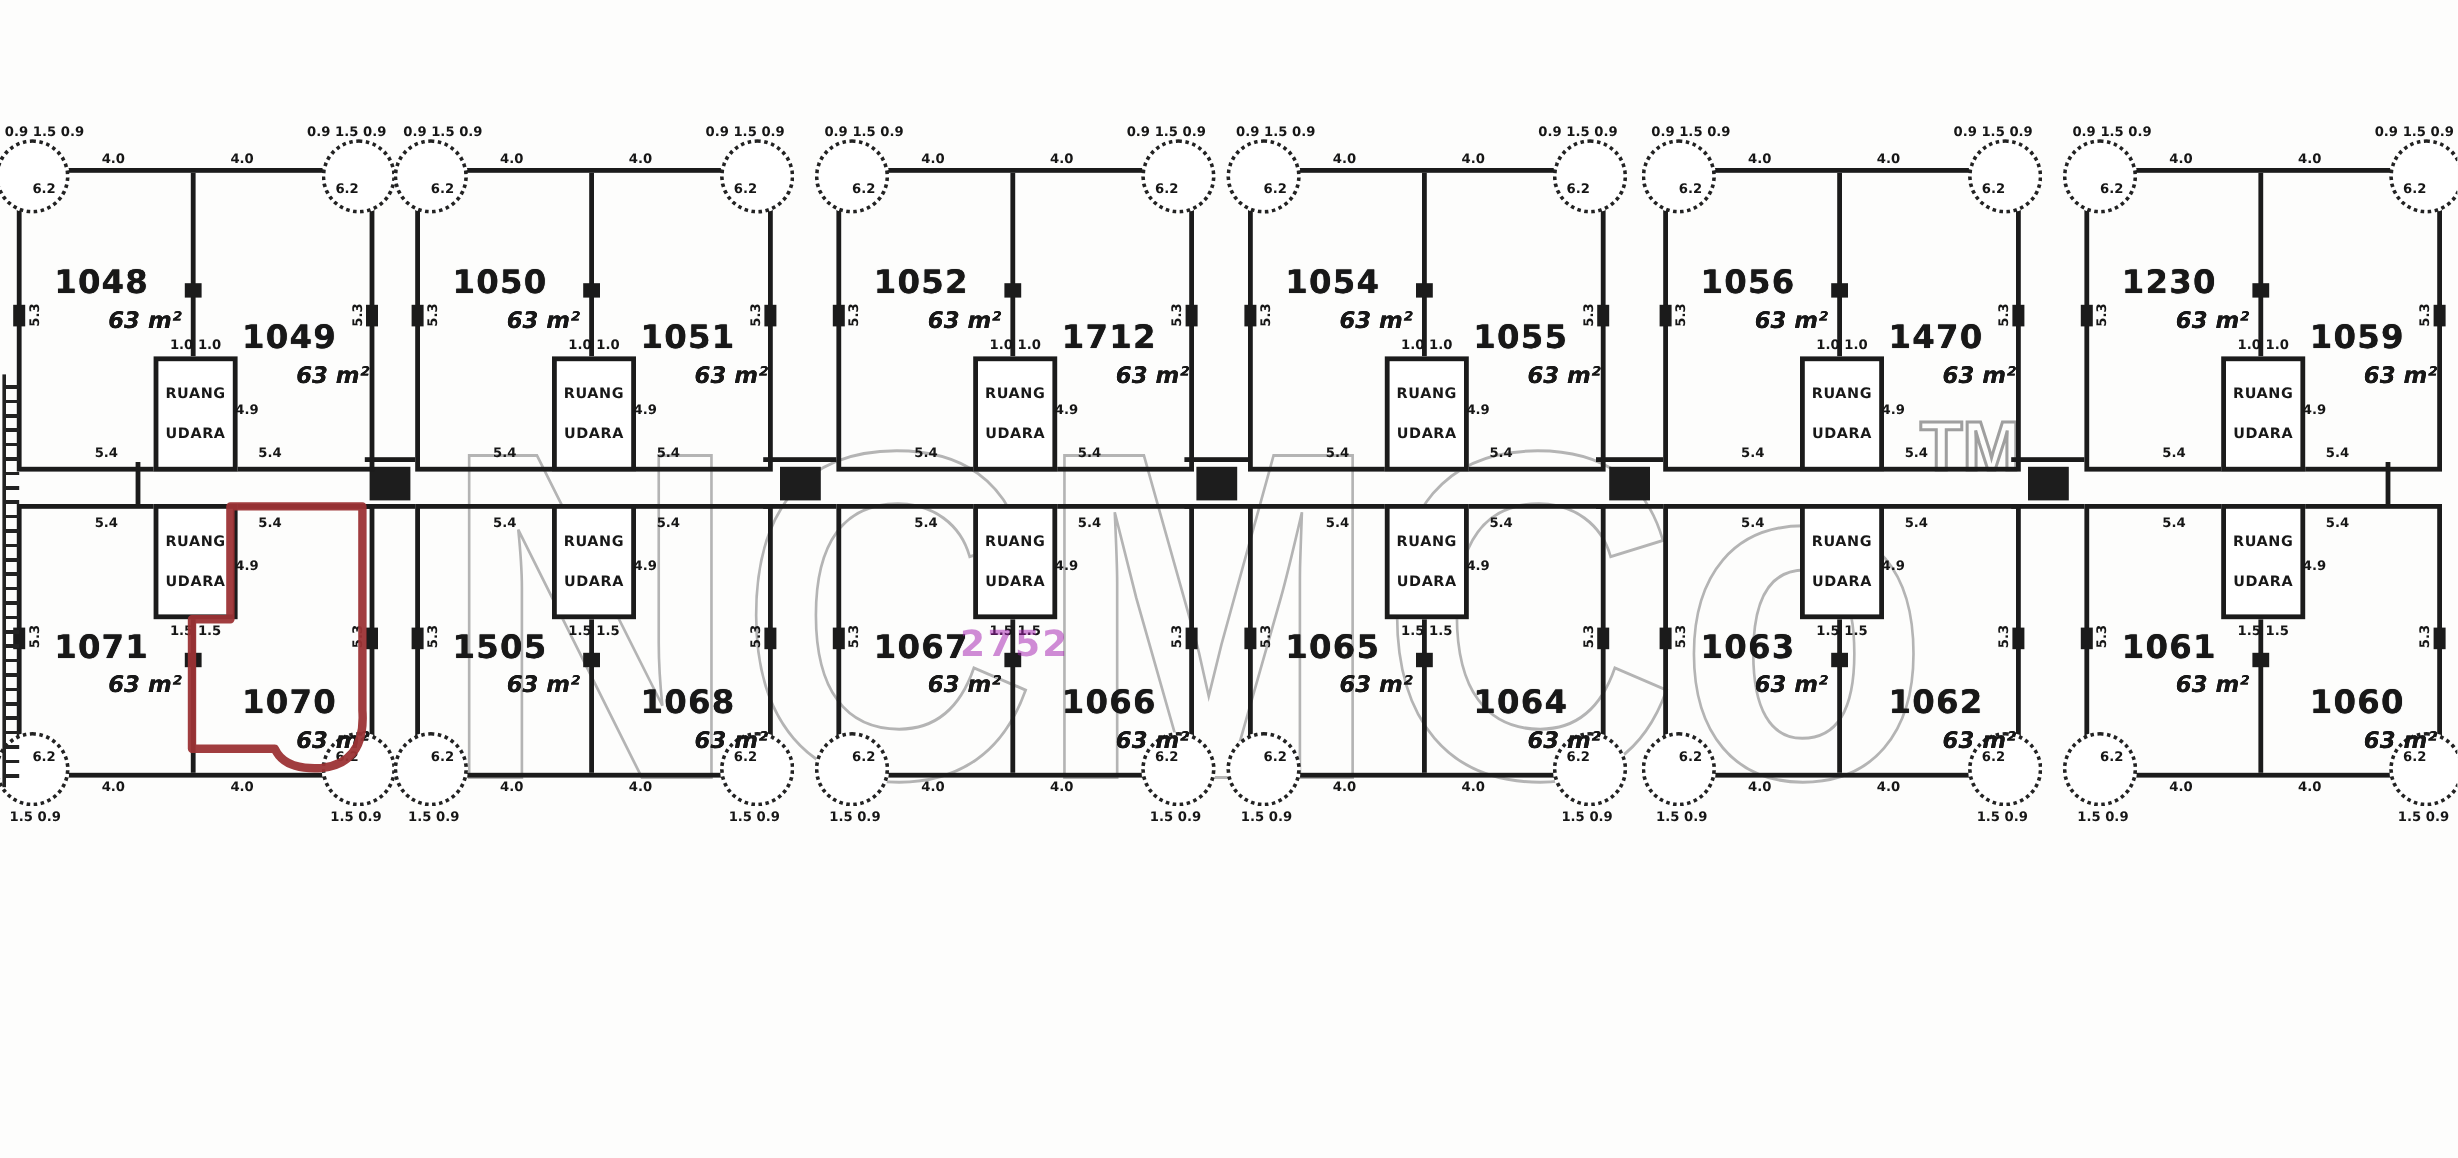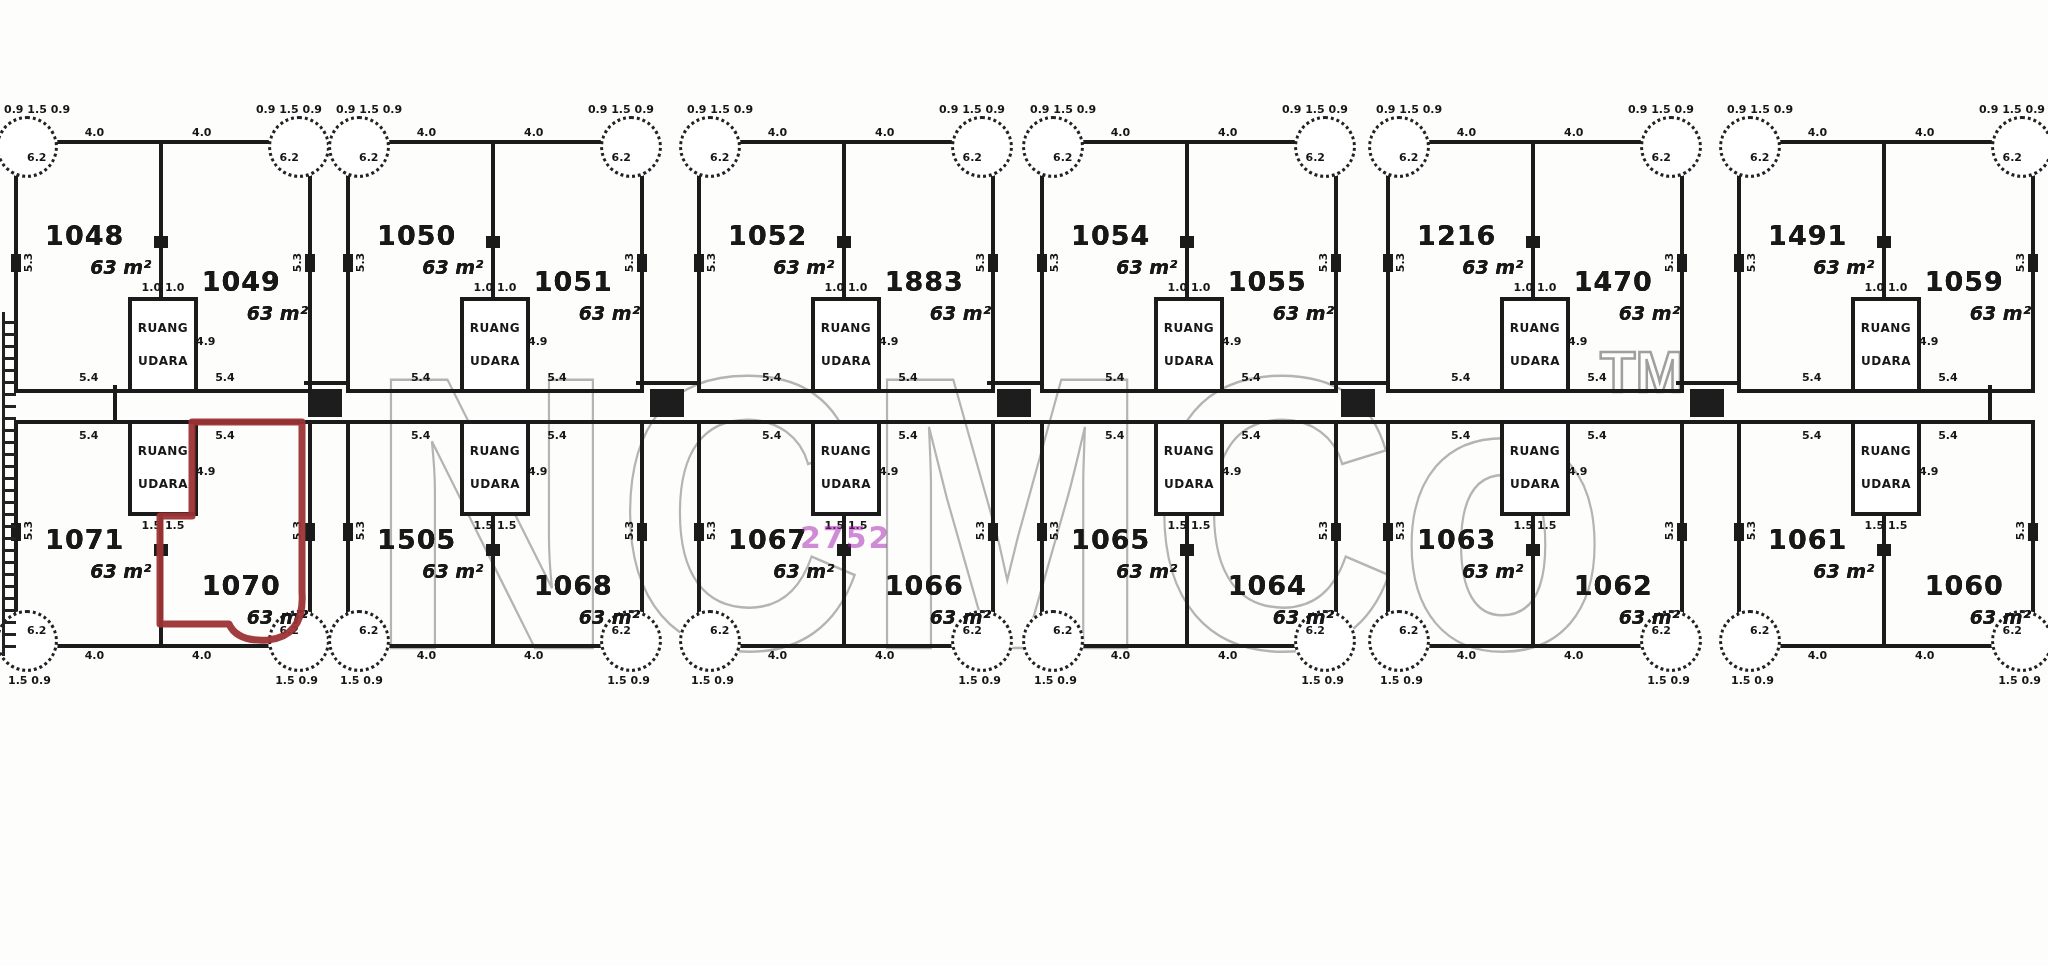--- a/index.html
+++ b/index.html
@@ -196,21 +196,21 @@
   <div class="airbox">
     <span>RUANG</span>
     <span>UDARA</span>
   </div>
   <div class="lbl lbl-boxdims only-top">1.0 1.0</div>
 
   <div class="lbl lbl-boxside">4.9</div>
 
   <div class="plot-number pos-left">1052</div>
   <div class="plot-area  pos-left">63 m²</div>
-  <div class="plot-number pos-right">1883</div>
+  <div class="plot-number pos-right">1712</div>
   <div class="plot-area  pos-right">63 m²</div>
 </div>
       <div class="pair row-top" style="left: 1040px; top: 140px; width: 290px; height: 245px;">
   <div class="notch notch-a"></div>
   <div class="notch notch-b"></div>
 
   <div class="lbl lbl-notch-a only-top">0.9 1.5 0.9</div>
   <div class="lbl lbl-notch-b only-top">0.9 1.5 0.9</div>
 
   <div class="lbl lbl-edge-1 only-top">4.0</div>
@@ -264,21 +264,21 @@
   <div class="side-tick side-tick-r"></div>
 
   <div class="airbox">
     <span>RUANG</span>
     <span>UDARA</span>
   </div>
   <div class="lbl lbl-boxdims only-top">1.0 1.0</div>
 
   <div class="lbl lbl-boxside">4.9</div>
 
-  <div class="plot-number pos-left">1216</div>
+  <div class="plot-number pos-left">1056</div>
   <div class="plot-area  pos-left">63 m²</div>
   <div class="plot-number pos-right">1470</div>
   <div class="plot-area  pos-right">63 m²</div>
 </div>
       <div class="pair row-top" style="left: 1737px; top: 140px; width: 290px; height: 245px;">
   <div class="notch notch-a"></div>
   <div class="notch notch-b"></div>
 
   <div class="lbl lbl-notch-a only-top">0.9 1.5 0.9</div>
   <div class="lbl lbl-notch-b only-top">0.9 1.5 0.9</div>
@@ -299,21 +299,21 @@
   <div class="side-tick side-tick-r"></div>
 
   <div class="airbox">
     <span>RUANG</span>
     <span>UDARA</span>
   </div>
   <div class="lbl lbl-boxdims only-top">1.0 1.0</div>
 
   <div class="lbl lbl-boxside">4.9</div>
 
-  <div class="plot-number pos-left">1491</div>
+  <div class="plot-number pos-left">1230</div>
   <div class="plot-area  pos-left">63 m²</div>
   <div class="plot-number pos-right">1059</div>
   <div class="plot-area  pos-right">63 m²</div>
 </div>
       <div class="pair row-bottom" style="left: 14px; top: 420px; width: 290px; height: 220px;">
   <div class="notch notch-a"></div>
   <div class="notch notch-b"></div>
 
   <div class="lbl lbl-notch-a only-bottom">1.5 0.9</div>
   <div class="lbl lbl-notch-b only-bottom">1.5 0.9</div>

